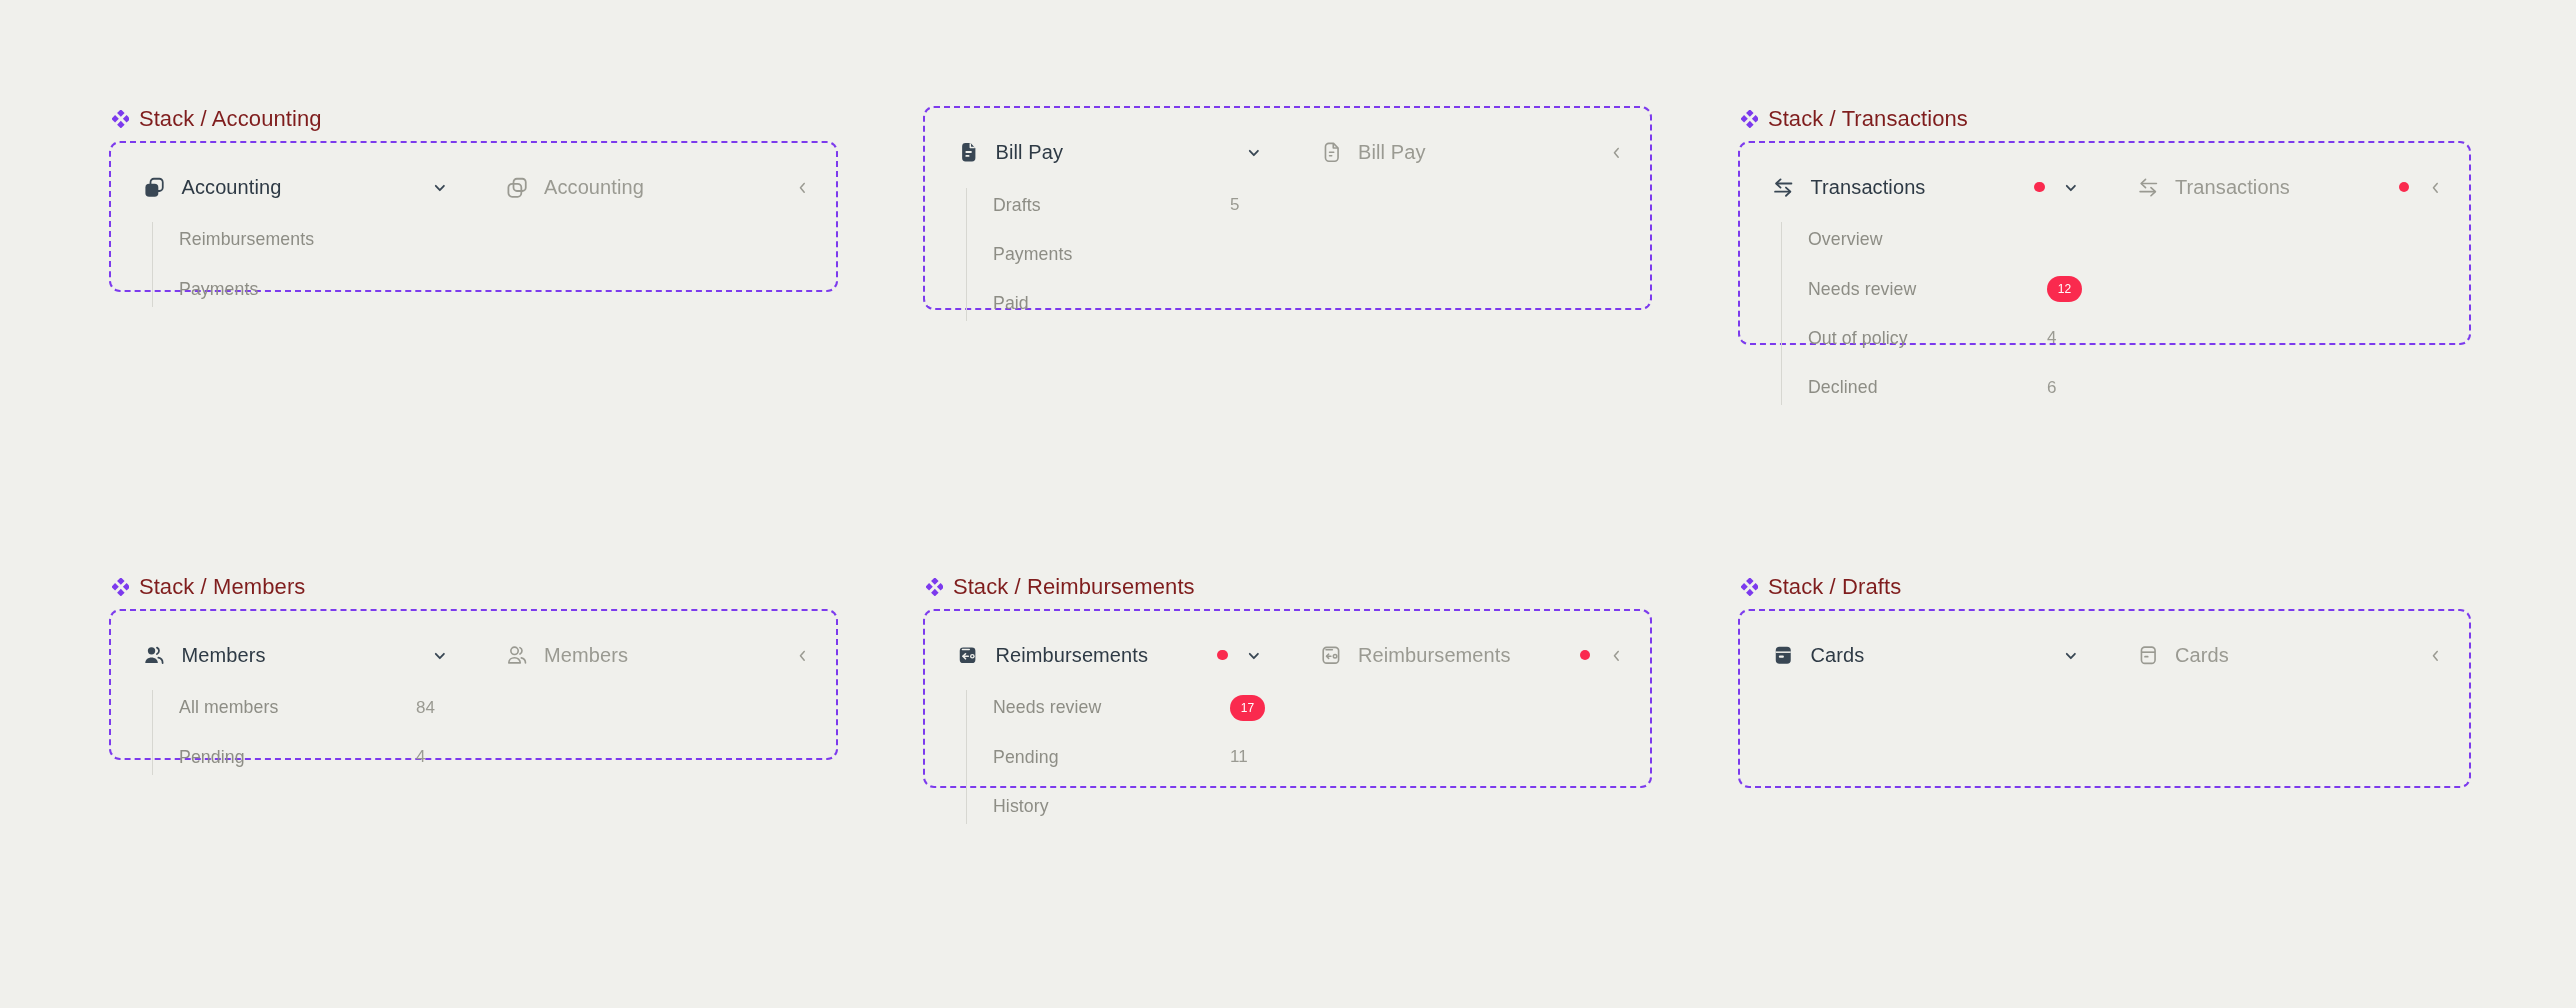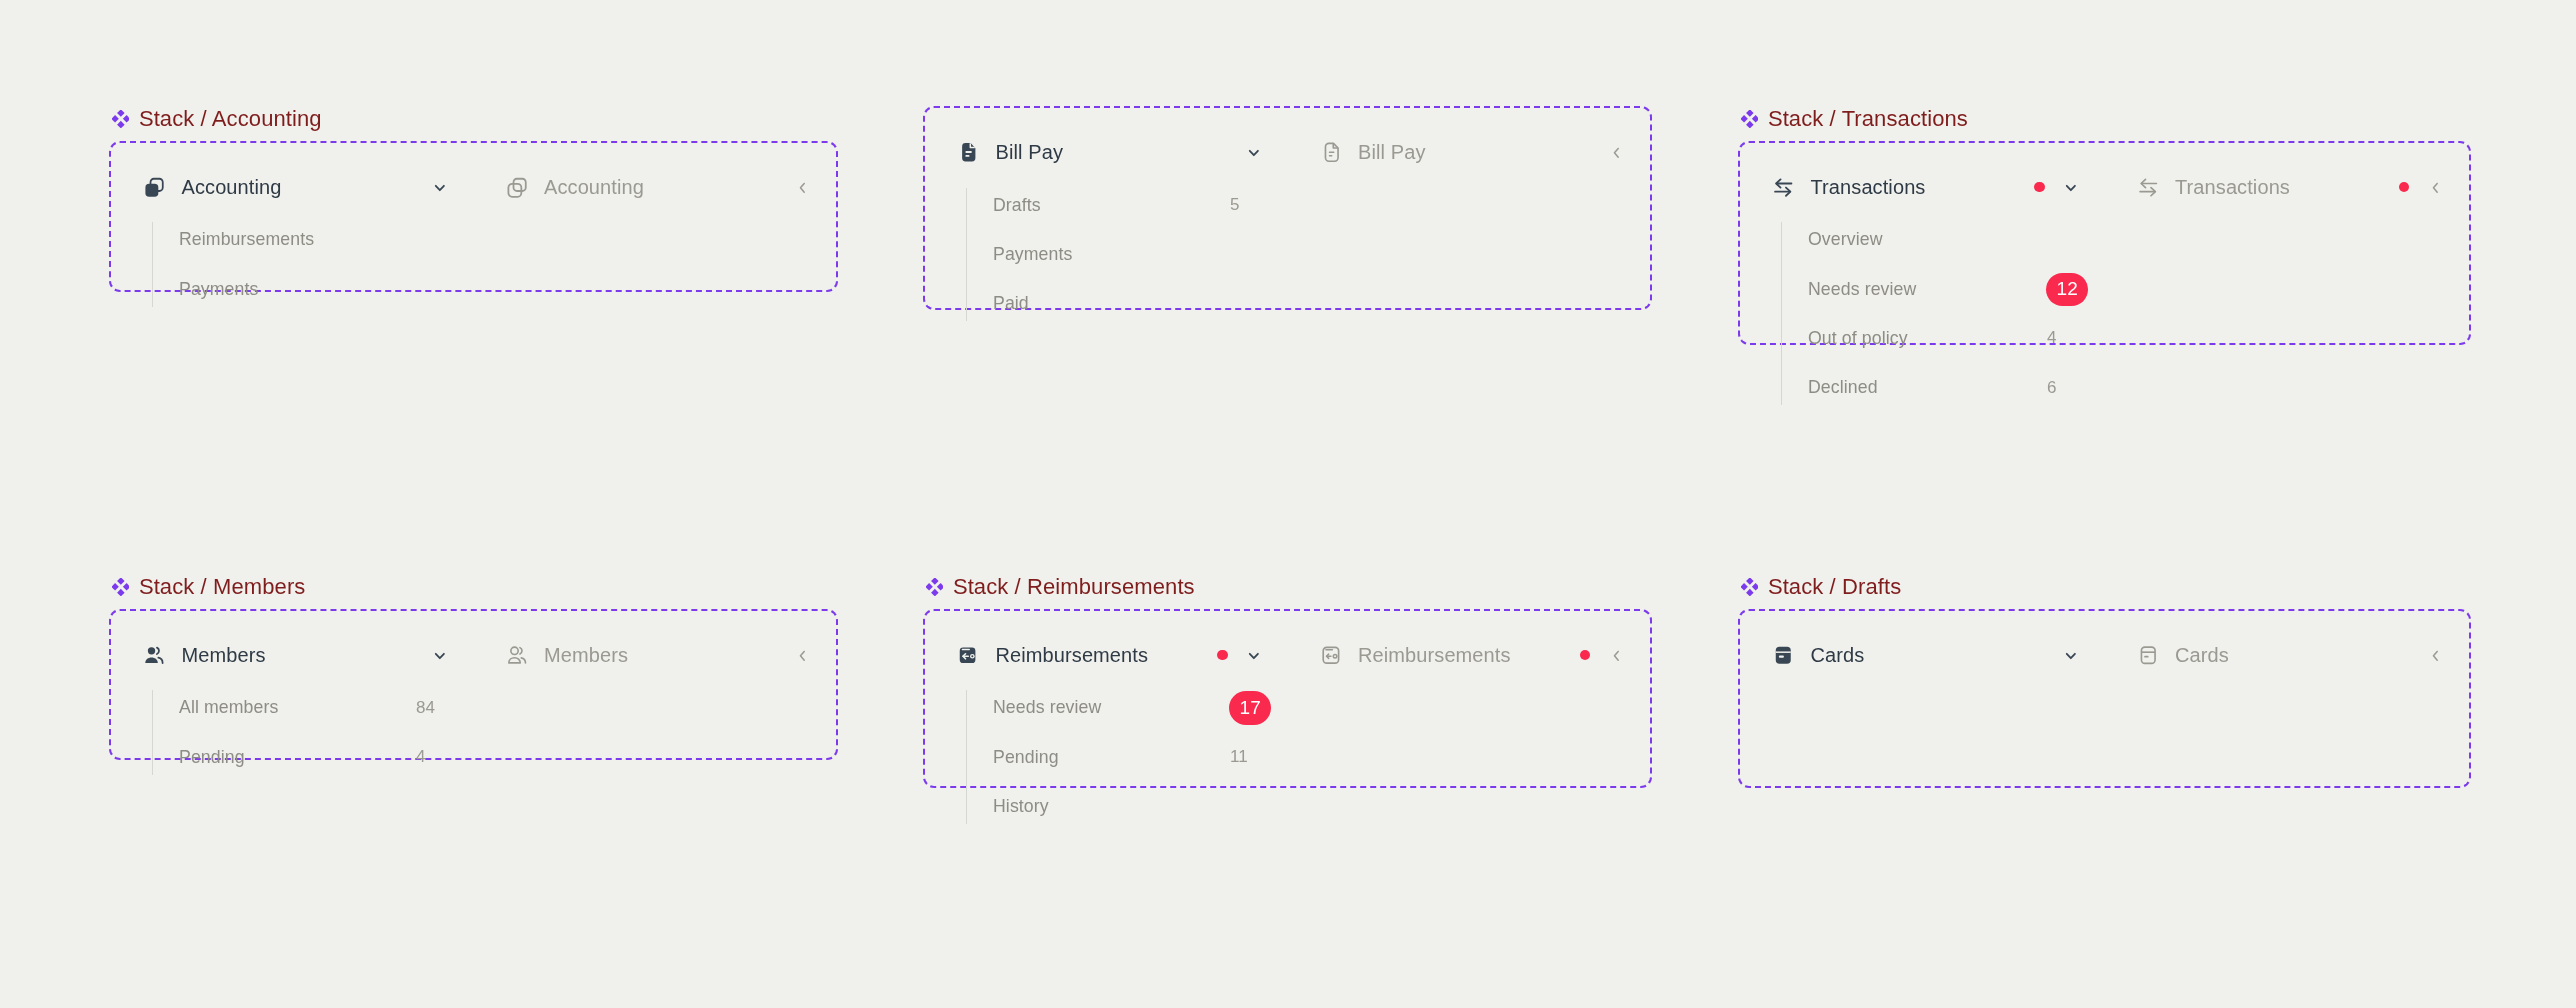--- a/index.html
+++ b/index.html
@@ -141,21 +141,21 @@
   .sub-value {
     font-size: 17px;
     color: #9A9A92;
     min-width: 35px;
     text-align: left;
   }
 
   .sub-badge {
     background: #FA2A4E;
     color: #FFFFFF;
-    font-size: 19px;
+    font-size: 12px;
     line-height: 1;
     border-radius: 681px;
     padding: 6.8px 10.2px 7.5px 10.2px;
     min-width: 35px;
     text-align: center;
     letter-spacing: 0.2px;
   }
 
   .value-slot {
     min-width: 41px;

